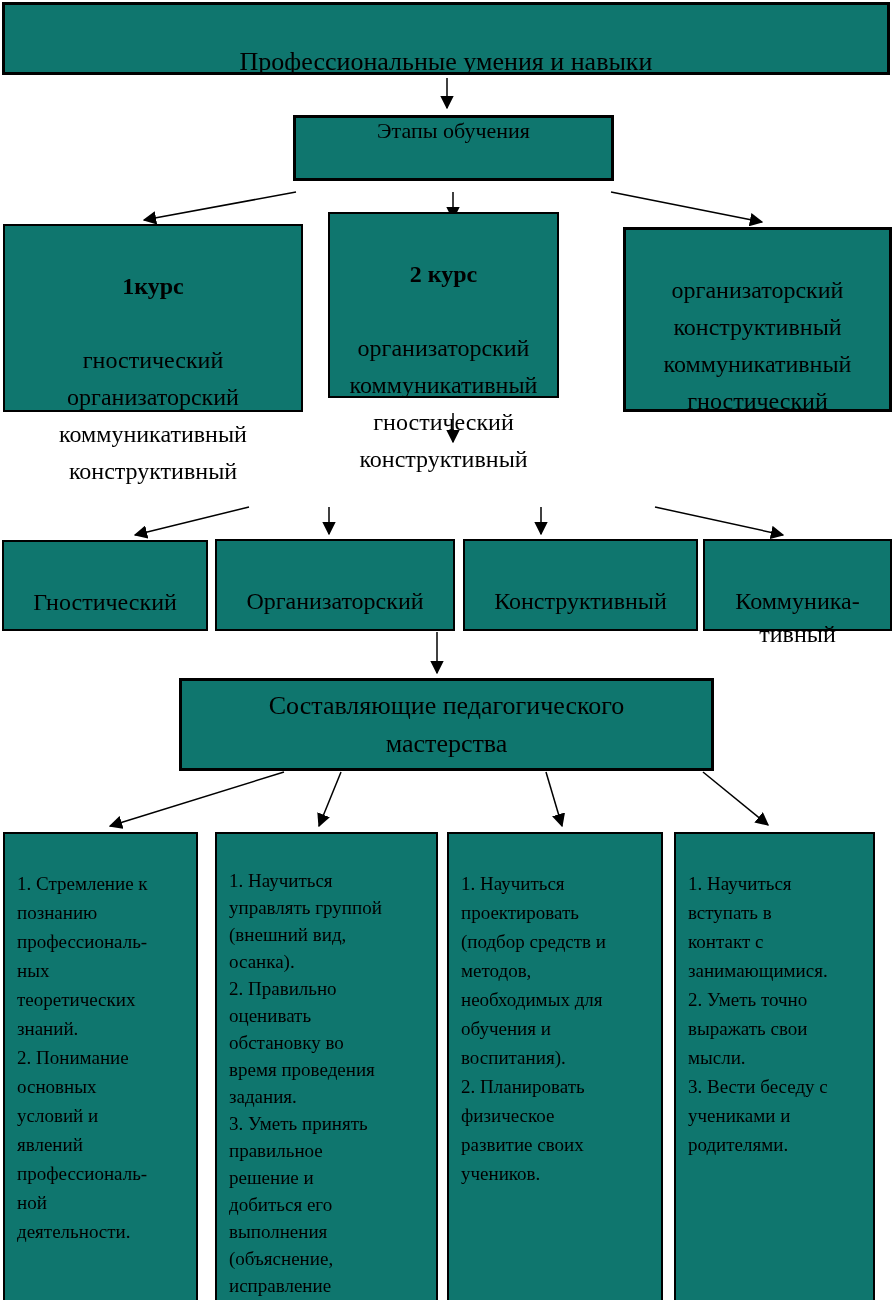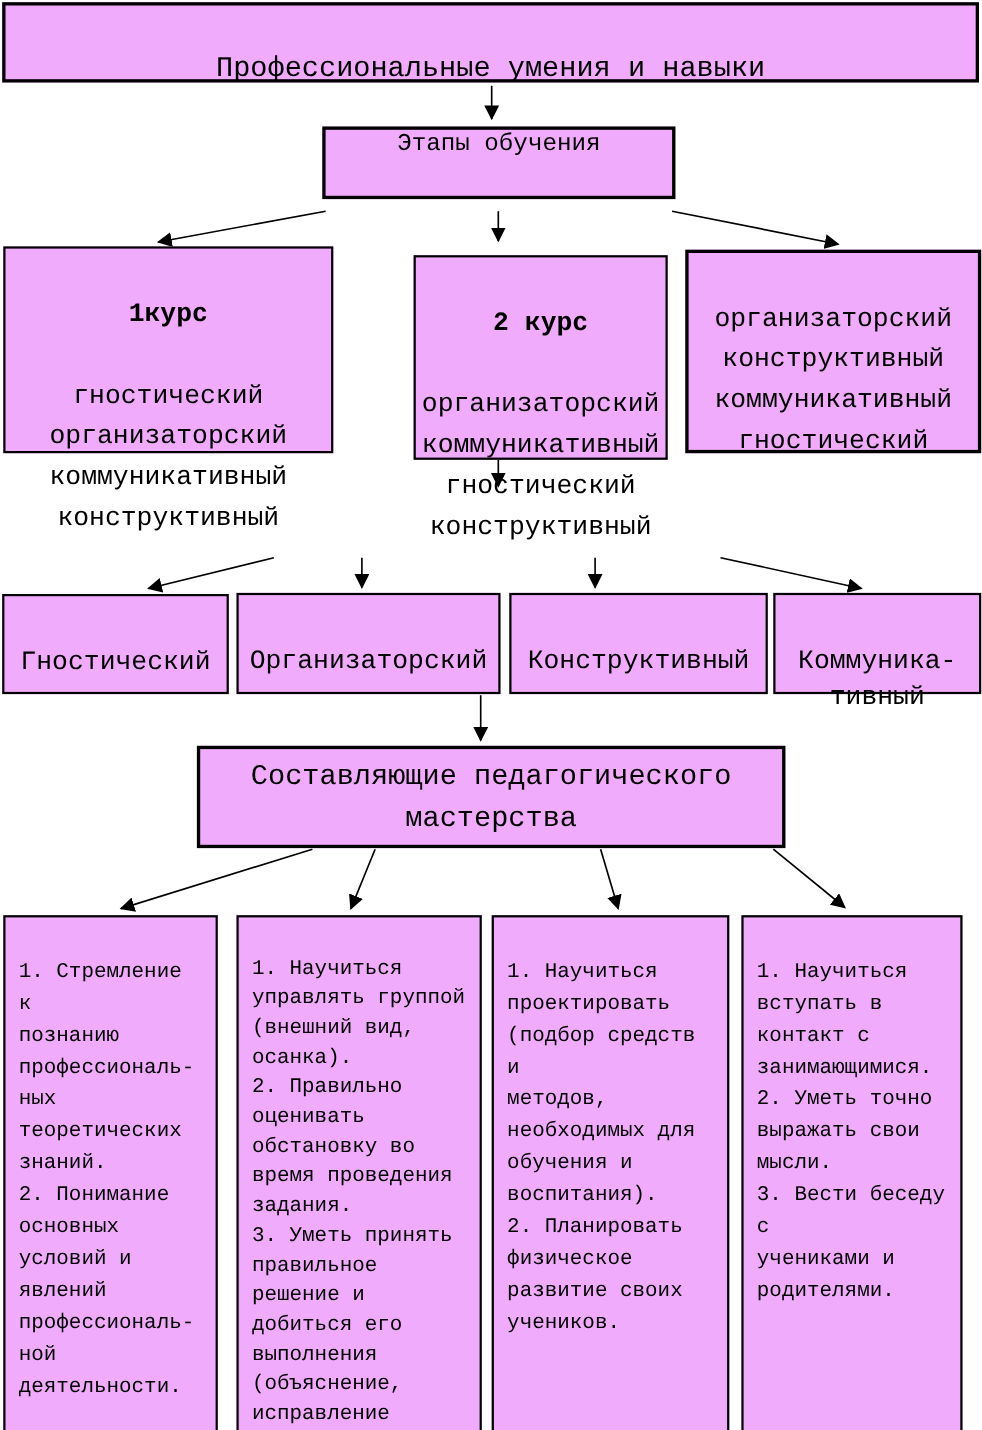--- a/index.html
+++ b/index.html
@@ -2,32 +2,32 @@
 <html lang="ru"><head>
 <meta charset="utf-8">
 <style>
   html,body{margin:0;padding:0;background:#ffffff;}
   #canvas{
     position:relative;width:893px;height:1300px;background:#ffffff;
     font-family:"Liberation Serif","DejaVu Serif",serif;color:#000;
     overflow:hidden;
   }
   .box{
-    position:absolute;box-sizing:border-box;background:#f0abfc;
-    border:2px solid #000;text-align:center;white-space:pre-line;font-family:Liberation Mono, monospace;
+    position:absolute;box-sizing:border-box;background:#0f766e;
+    border:2px solid #000;text-align:center;white-space:pre-line;
   }
   .thick{border-width:3px;}
   #arrows{position:absolute;left:0;top:0;width:893px;height:1300px;pointer-events:none;}
 
   .title-box{left:2px;top:2px;width:888px;height:73px;font-size:26px;padding-top:12px;}
   .stages-box{left:293px;top:115px;width:321px;height:66px;font-size:22px;
     display:flex;align-items:flex-start;justify-content:center;}
   .course-box{top:224px;height:188px;font-size:24px;line-height:37px;padding-top:5px;}
   .course1{left:3px;width:300px;}
-  .course2{left:328px;top:232px;height:186px;width:231px;margin-left:48px;}
+  .course2{left:328px;top:212px;height:186px;width:231px;}
   .course3{left:623px;top:227px;height:185px;width:269px;border-width:3px;}
   .course-heading{font-weight:bold;}
   .components-box{left:258px;top:447px;width:394px;height:59px;font-size:24px;
     display:flex;align-items:center;justify-content:center;}
   .comp-box{top:539px;height:92px;font-size:24px;line-height:33px;padding-top:11px;}
   .comp1{left:2px;top:540px;height:91px;width:206px;}
   .comp2{left:215px;width:240px;}
   .comp3{left:463px;width:235px;}
   .comp4{left:703px;width:189px;}
   .mastery-box{left:179px;top:678px;width:535px;height:93px;font-size:26px;line-height:38px;

